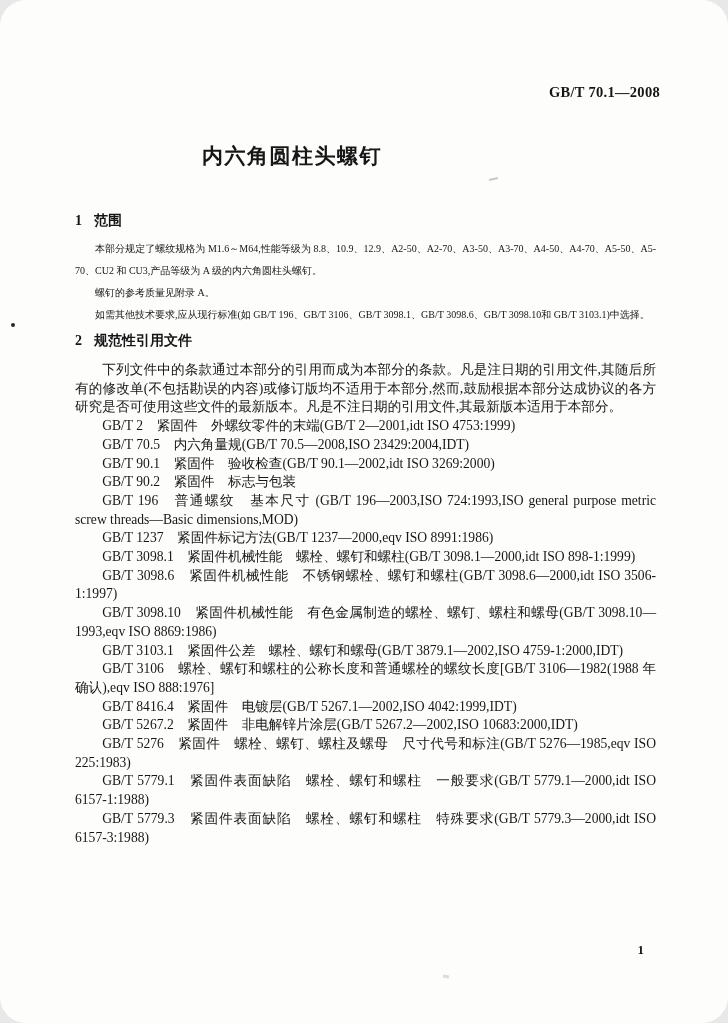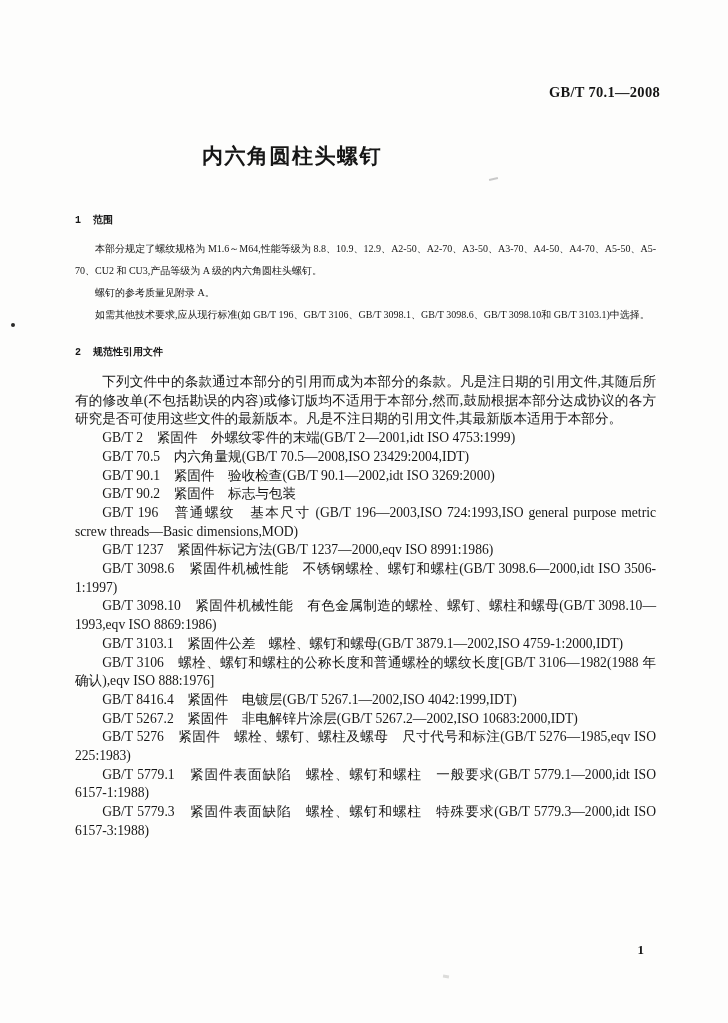--- a/index.html
+++ b/index.html
@@ -5,20 +5,21 @@
   html, body { margin: 0; padding: 0; background: #e8e8e8; }
   .page {
     position: relative;
     width: 728px;
     height: 1023px;
     margin: 0 auto;
     background: #fdfdfc;
     overflow: hidden;
     font-family: "Liberation Serif", "DejaVu Serif", serif;
     color: #161616;
+    border-radius: 26px;
   }
   .header-code {
     position: absolute;
     top: 84px;
     right: 68px;
     font-size: 14.5px;
     font-weight: bold;
     letter-spacing: 0.3px;
     font-family: "Liberation Serif", "DejaVu Serif", serif;
   }
@@ -33,28 +34,28 @@
     letter-spacing: 1.5px;
     font-family: "Liberation Sans", "DejaVu Sans", sans-serif;
   }
   .content {
     position: absolute;
     top: 210px;
     left: 75px;
     width: 581px;
   }
   .section-heading {
-    font-family: Liberation Mono, monospace;
-    font-size: 10px;
+    font-family: Liberation Serif, serif;
+    font-size: 14px;
     font-weight: bold;
     line-height: 22px;
     margin: 0 0 6px 0;
   }
   .section-heading .sec-num { margin-right: 12px; }
-  .section-heading.second { margin-top: 16px; margin-bottom: 9px; }
+  .section-heading.second { margin-top: 4px; margin-bottom: 9px; }
   .body-para {
     font-size: 10px;
     line-height: 22px;
     text-align: justify;
     text-indent: 2em;
     margin: 0;
   }
   .intro-para, .ref-para {
     font-size: 13.6px;
     line-height: 18.7px;
@@ -121,20 +122,21 @@
     </p>
 
     <p class="intro-para">下列文件中的条款通过本部分的引用而成为本部分的条款。凡是注日期的引用文件,其随后所有的修改单(不包括勘误的内容)或修订版均不适用于本部分,然而,鼓励根据本部分达成协议的各方研究是否可使用这些文件的最新版本。凡是不注日期的引用文件,其最新版本适用于本部分。</p>
 
     <p class="ref-para">GB/T 2　紧固件　外螺纹零件的末端(GB/T 2—2001,idt ISO 4753:1999)</p>
     <p class="ref-para">GB/T 70.5　内六角量规(GB/T 70.5—2008,ISO 23429:2004,IDT)</p>
     <p class="ref-para">GB/T 90.1　紧固件　验收检查(GB/T 90.1—2002,idt ISO 3269:2000)</p>
     <p class="ref-para">GB/T 90.2　紧固件　标志与包装</p>
     <p class="ref-para">GB/T 196　普通螺纹　基本尺寸 (GB/T 196—2003,ISO 724:1993,ISO general purpose metric screw threads—Basic dimensions,MOD)</p>
     <p class="ref-para">GB/T 1237　紧固件标记方法(GB/T 1237—2000,eqv ISO 8991:1986)</p>
+    <p class="ref-para">GB/T 3098.1　紧固件机械性能　螺栓、螺钉和螺柱(GB/T 3098.1—2000,idt ISO 898-1:1999)</p>
     <p class="ref-para">GB/T 3098.6　紧固件机械性能　不锈钢螺栓、螺钉和螺柱(GB/T 3098.6—2000,idt ISO 3506-1:1997)</p>
     <p class="ref-para">GB/T 3098.10　紧固件机械性能　有色金属制造的螺栓、螺钉、螺柱和螺母(GB/T 3098.10—1993,eqv ISO 8869:1986)</p>
     <p class="ref-para">GB/T 3103.1　紧固件公差　螺栓、螺钉和螺母(GB/T 3879.1—2002,ISO 4759-1:2000,IDT)</p>
     <p class="ref-para">GB/T 3106　螺栓、螺钉和螺柱的公称长度和普通螺栓的螺纹长度[GB/T 3106—1982(1988 年确认),eqv ISO 888:1976]</p>
     <p class="ref-para">GB/T 8416.4　紧固件　电镀层(GB/T 5267.1—2002,ISO 4042:1999,IDT)</p>
     <p class="ref-para">GB/T 5267.2　紧固件　非电解锌片涂层(GB/T 5267.2—2002,ISO 10683:2000,IDT)</p>
     <p class="ref-para">GB/T 5276　紧固件　螺栓、螺钉、螺柱及螺母　尺寸代号和标注(GB/T 5276—1985,eqv ISO 225:1983)</p>
     <p class="ref-para">GB/T 5779.1　紧固件表面缺陷　螺栓、螺钉和螺柱　一般要求(GB/T 5779.1—2000,idt ISO 6157-1:1988)</p>
     <p class="ref-para">GB/T 5779.3　紧固件表面缺陷　螺栓、螺钉和螺柱　特殊要求(GB/T 5779.3—2000,idt ISO 6157-3:1988)</p>
 

